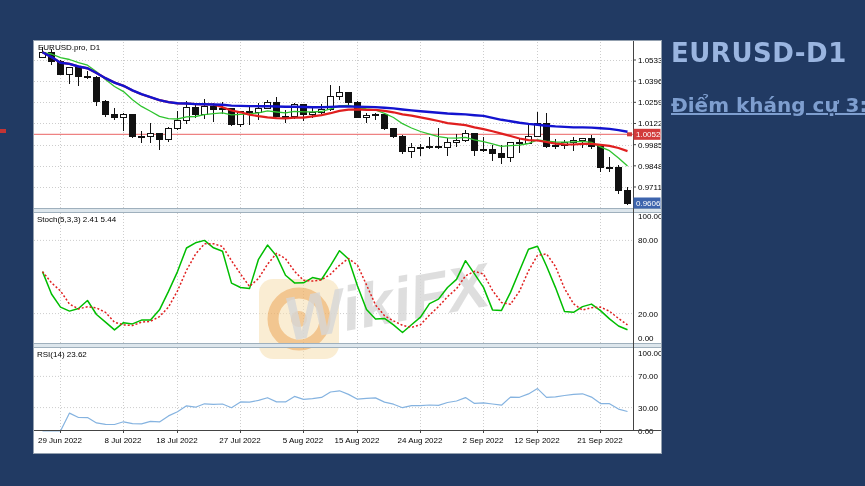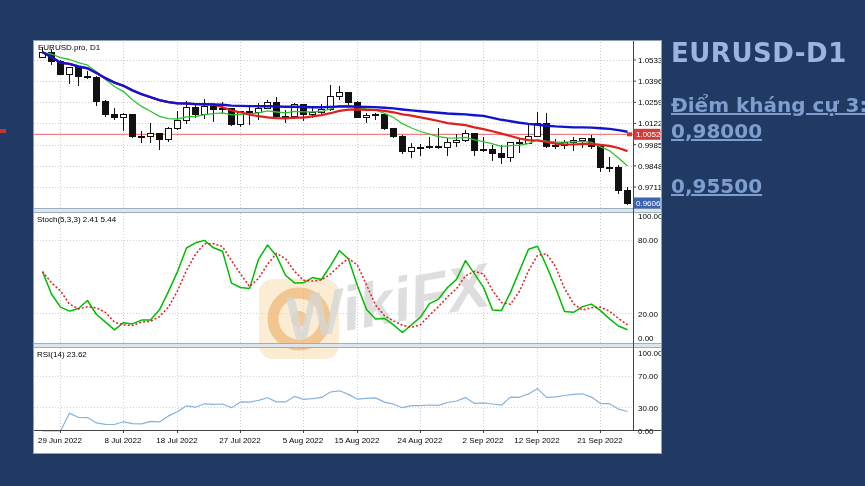--- a/index.html
+++ b/index.html
@@ -263,21 +263,19 @@
       <text x="3" y="181" font-size="8" fill="#000" font-family="&quot;Liberation Sans&quot;,sans-serif">Stoch(5,3,3) 2.41 5.44</text>
       <text x="3" y="316" font-size="8" fill="#000" font-family="&quot;Liberation Sans&quot;,sans-serif">RSI(14) 23.62</text>
     </svg>
 </div>
 
 <div class="sidebar">
   <div class="sb-title">EURUSD-D1</div>
 
   <div>
     <div class="sb-line">Điểm kháng cự 3:</div>
-    <div class="sb-line">0,98000</div>
   </div>
 
   <div class="sb-gap"></div>
 
   <div>
-    <div class="sb-line">0,95500</div>
   </div>
 </div>
 
 </body></html>

